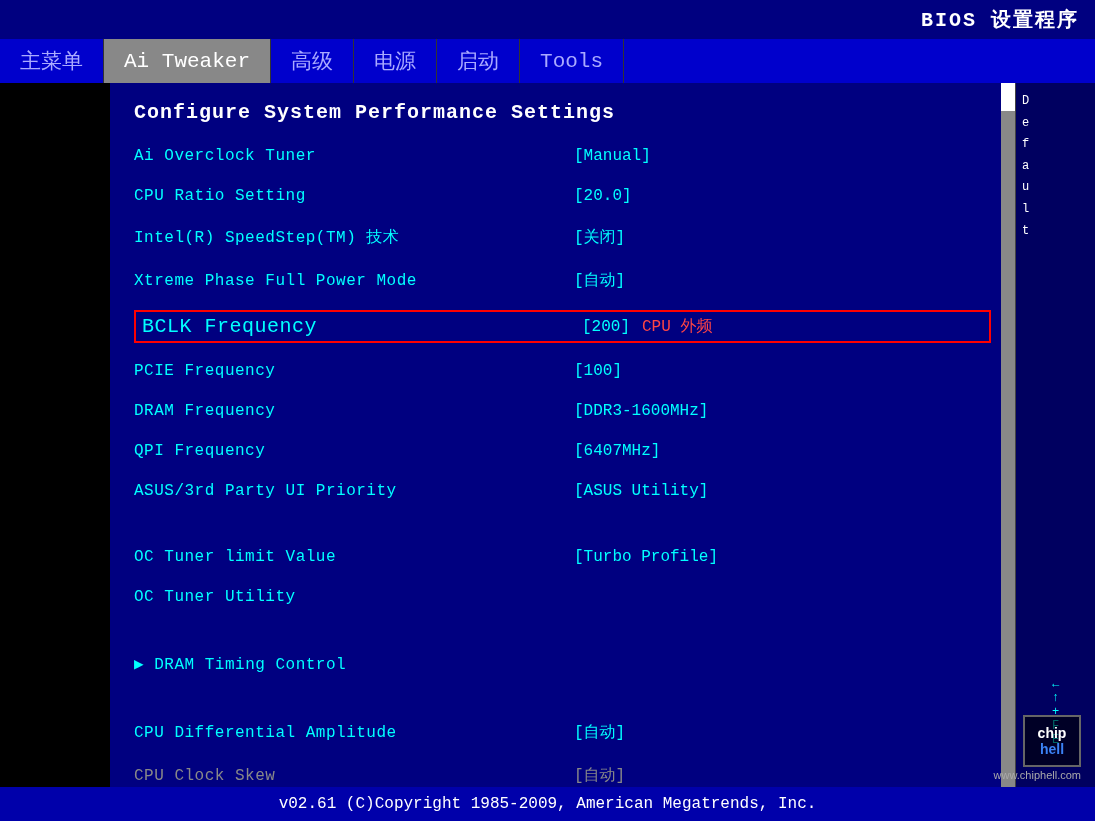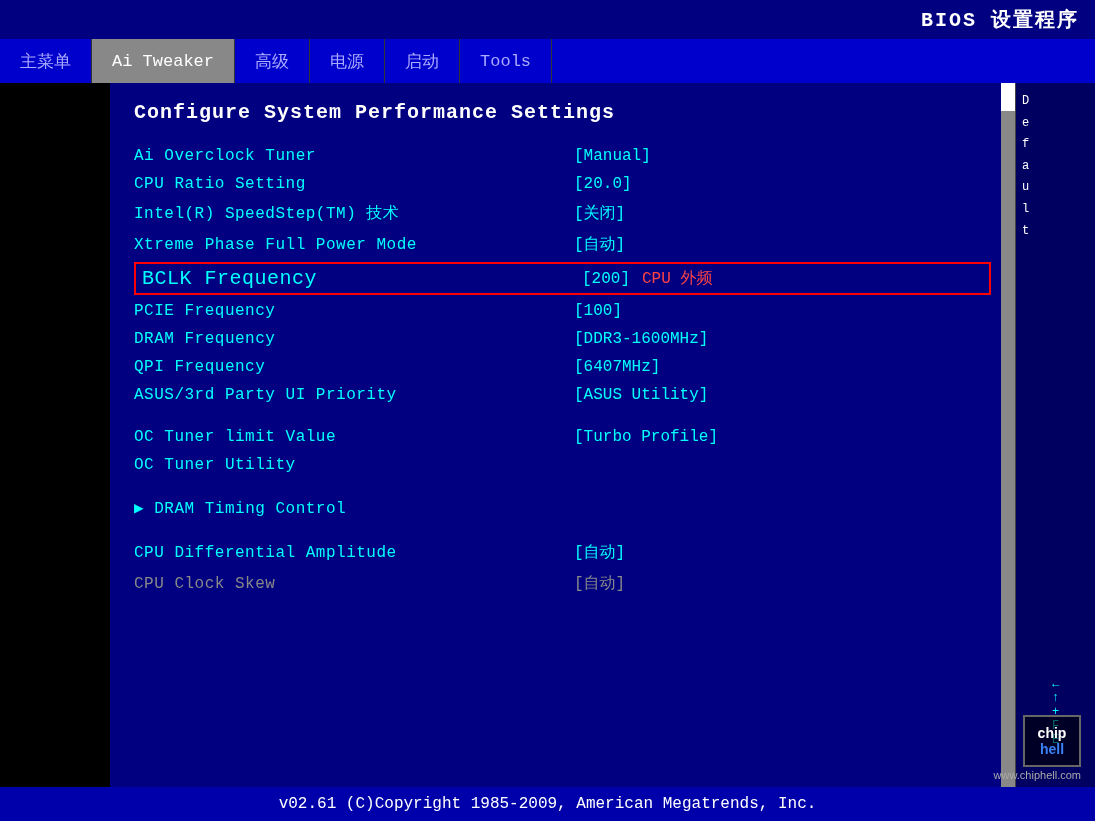--- a/index.html
+++ b/index.html
@@ -28,21 +28,21 @@
       font-size: 20px;
       font-weight: bold;
       margin-bottom: 18px;
       letter-spacing: 1px;
     }
 
     
     .settings-list {
       display: flex;
       flex-direction: column;
-      gap: 0;
+      gap: 12px;
     }
 
     .setting-row {
       display: flex;
       align-items: center;
       padding: 5px 0;
       position: relative;
     }
 
     .setting-name {
@@ -172,21 +172,21 @@
       background: #0000cc;
       display: flex;
       height: 44px;
       align-items: stretch;
     }
     .nav-tab {
       padding: 0 20px;
       display: flex;
       align-items: center;
       color: #aaaaff;
-      font-size: 17px;
+      font-size: 21px;
       cursor: pointer;
       border-right: 1px solid #333;
     }
     .nav-tab.ai-tab {
       background: #888888;
       color: #ffffff;
     }
   </style>
 </head>
 <body>

